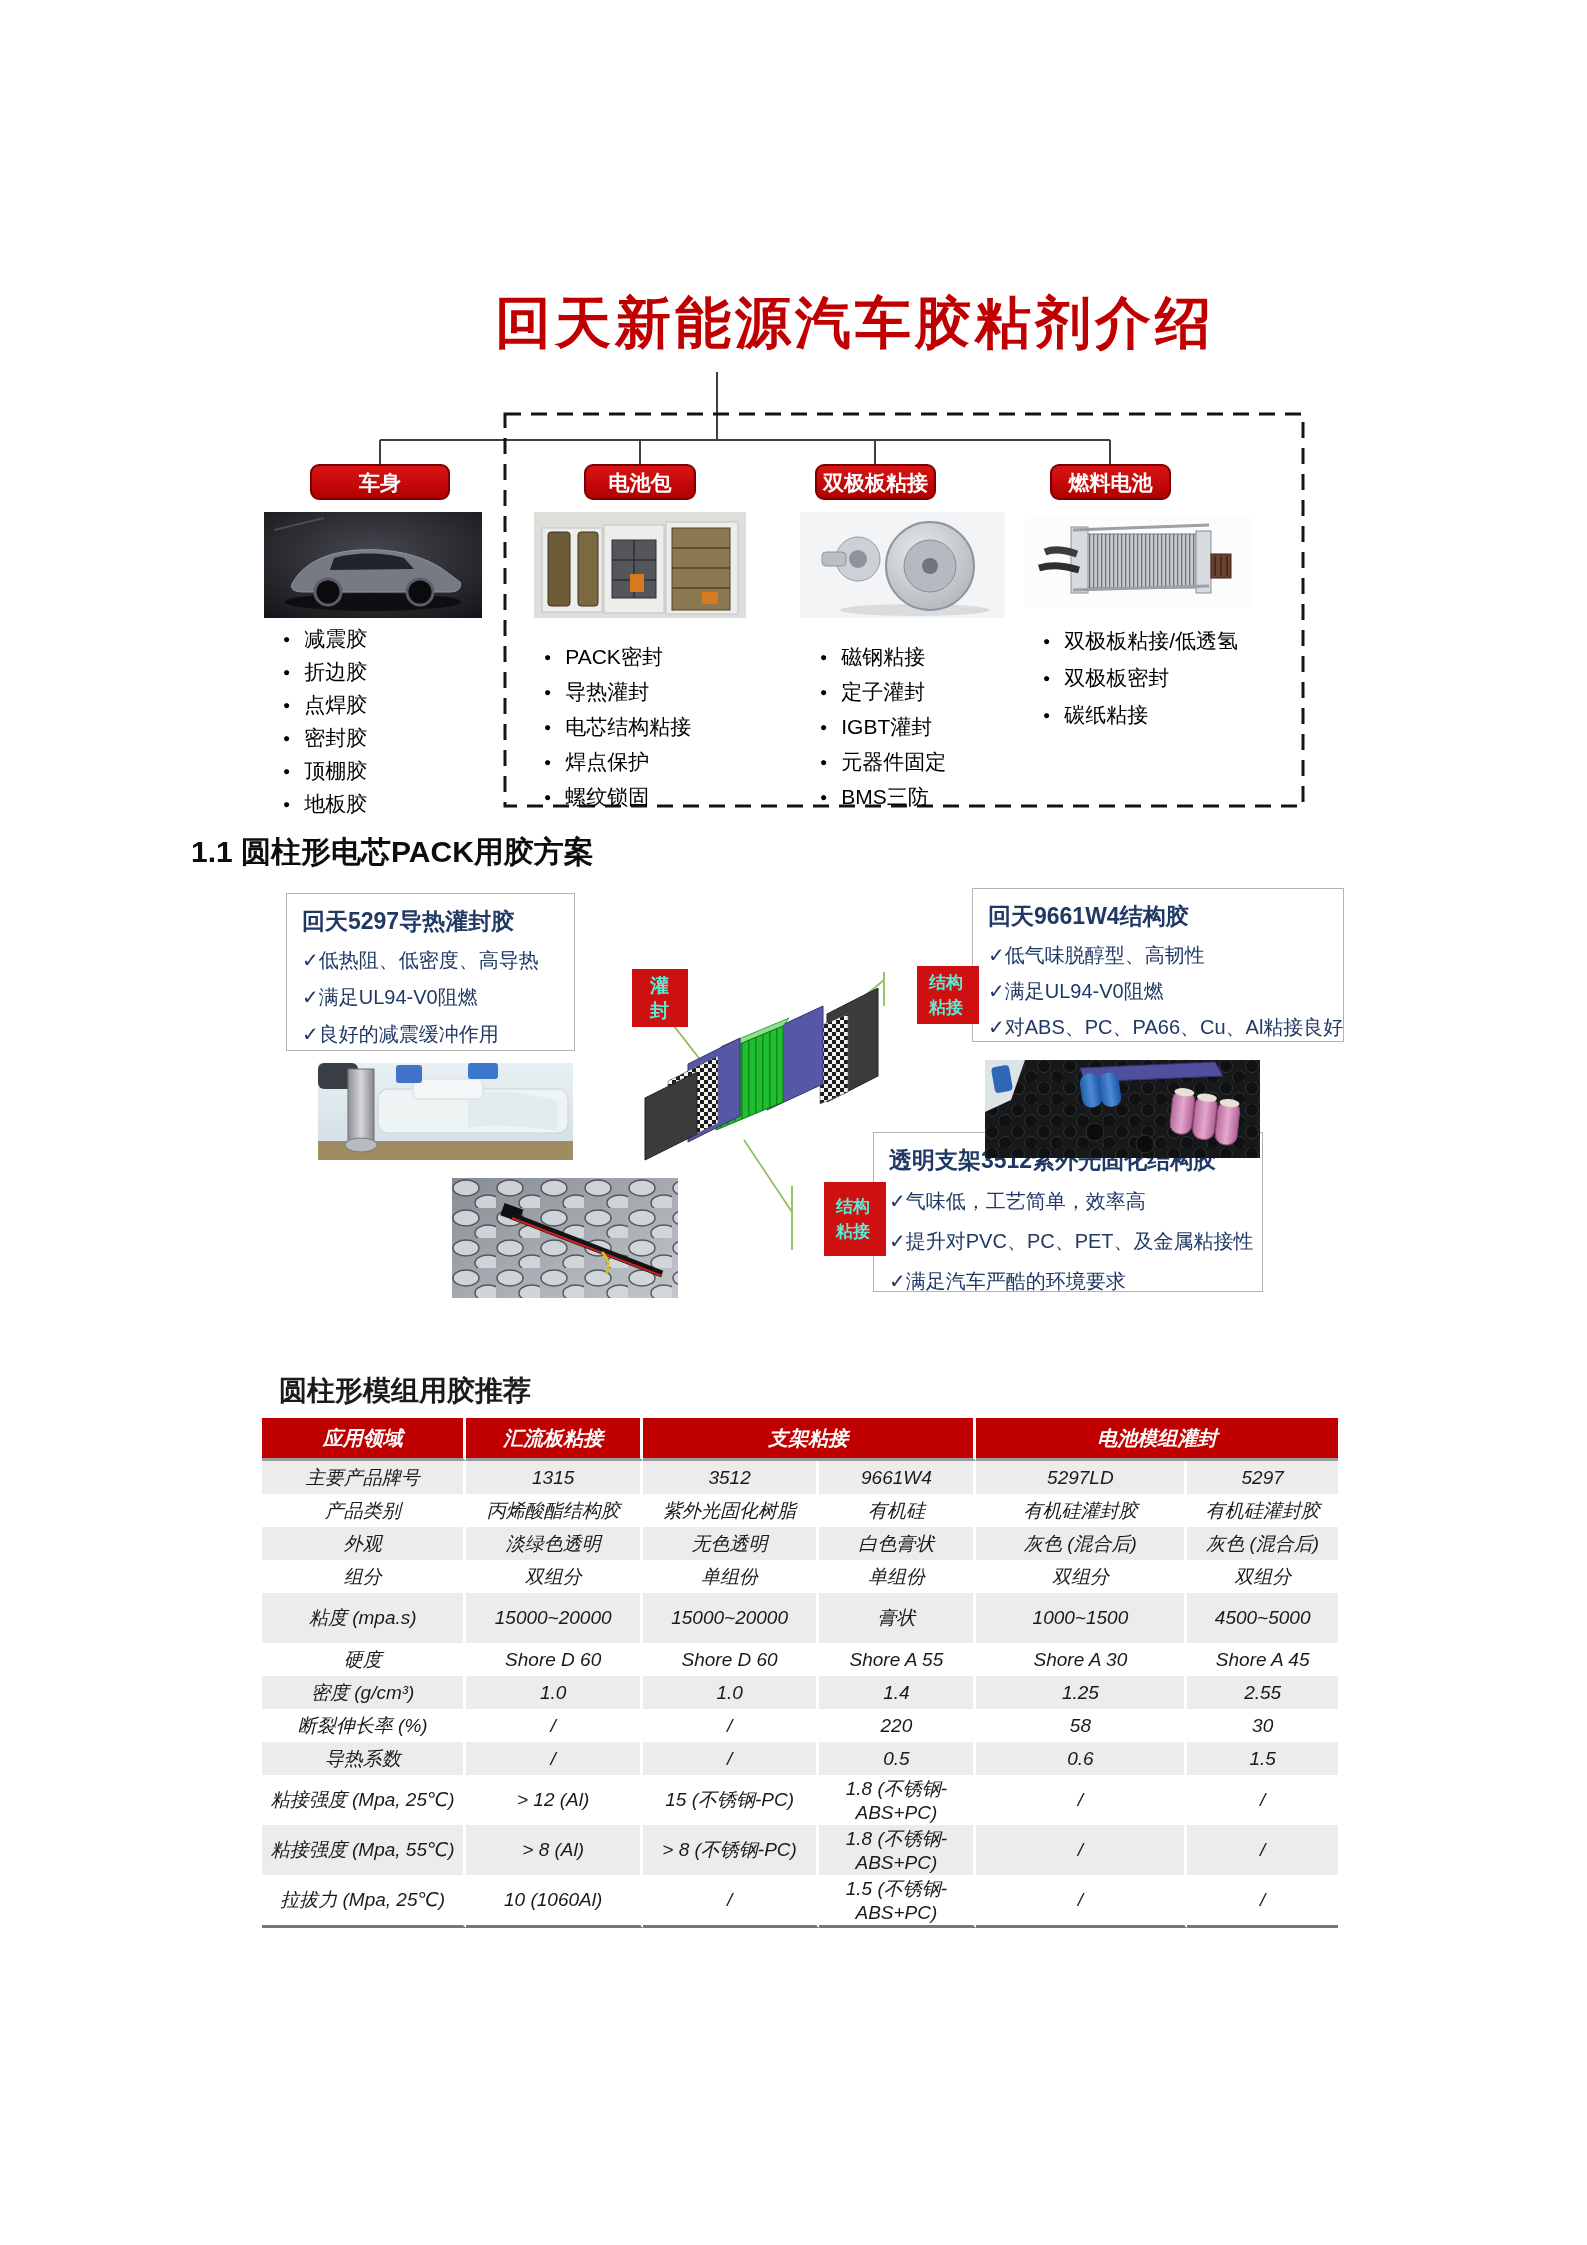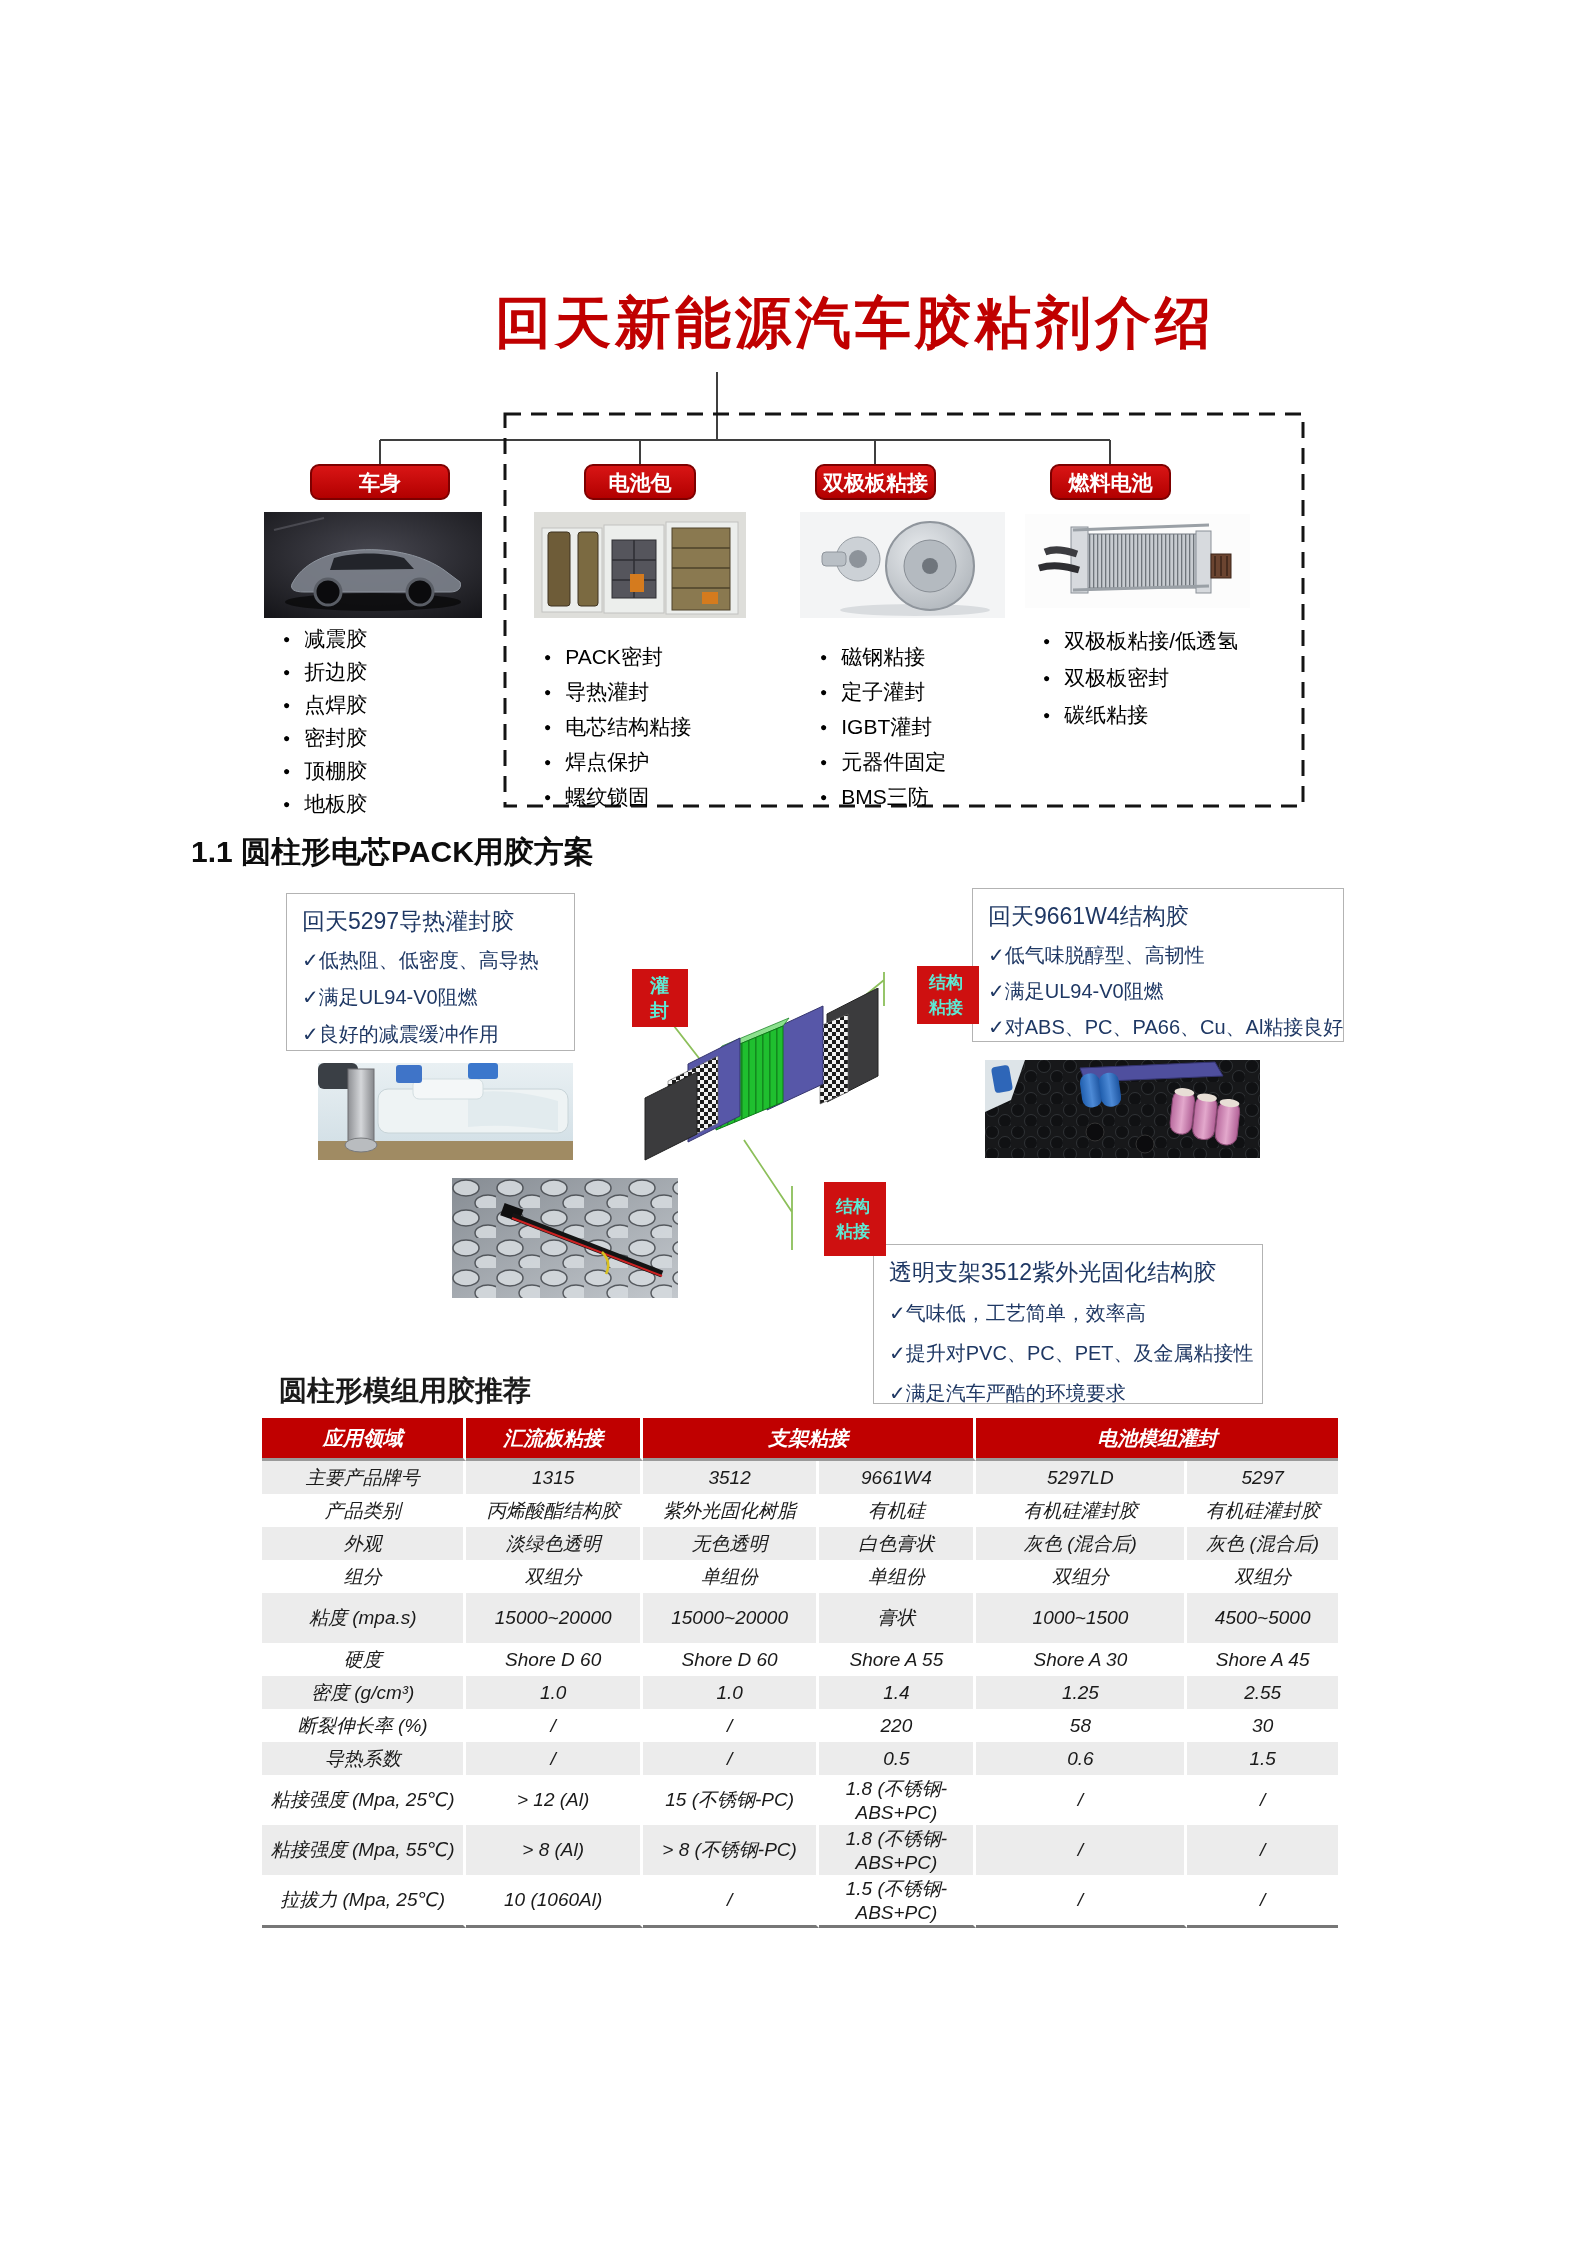--- a/index.html
+++ b/index.html
@@ -30,22 +30,22 @@
   #list-body{left:283px;top:624px;line-height:29px;}
   #list-pack{left:544px;top:641px;line-height:31px;}
   #list-motor{left:820px;top:641px;line-height:31px;}
   #list-fuel{left:1043px;top:624px;line-height:34px;}
 
   
   .sec-heading{position:absolute;left:191px;top:832px;margin:0;font-size:30px;font-weight:bold;color:#0d0d0d;}
   .callout{position:absolute;background:#ffffff;border:1px solid #b3b3b3;box-sizing:border-box;padding:10px 15px;}
   #co1{left:286px;top:893px;width:289px;height:158px;}
   #co2{left:972px;top:888px;width:372px;height:154px;}
-  #co3{left:873px;top:1244px;width:390px;height:160px;}
-  .callout .ct{font-size:23px;font-weight:normal;color:#1f3864;margin:2px 0 5px 0;white-space:nowrap;}
+  #co3{left:873px;top:1132px;width:390px;height:160px;}
+  .callout .ct{font-size:23px;font-weight:bold;color:#1f3864;margin:2px 0 5px 0;white-space:nowrap;}
   .callout ul{list-style:none;margin:0;padding:0;font-size:20px;color:#1f3864;white-space:nowrap;}
   #co1 ul{line-height:37px;}
   #co2 ul{line-height:36px;}
   #co3 ul{line-height:40px;}
 
   .gluelabel{position:absolute;background:#ce1010;color:#5eead4;font-weight:bold;text-align:left;
              box-sizing:border-box;word-break:break-all;margin-left:31px;}
   #gl1{left:601px;top:969px;width:56px;height:58px;font-size:19px;line-height:25px;padding:4px 18px;}
   #gl2{left:886px;top:966px;width:62px;height:58px;font-size:17px;line-height:25px;padding:4px 12px;}
   #gl3{left:793px;top:1182px;width:62px;height:74px;font-size:17px;line-height:25px;padding:12px 12px;}

